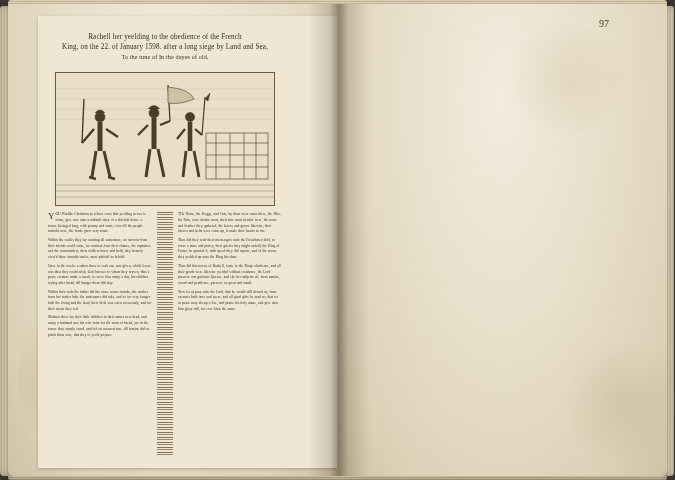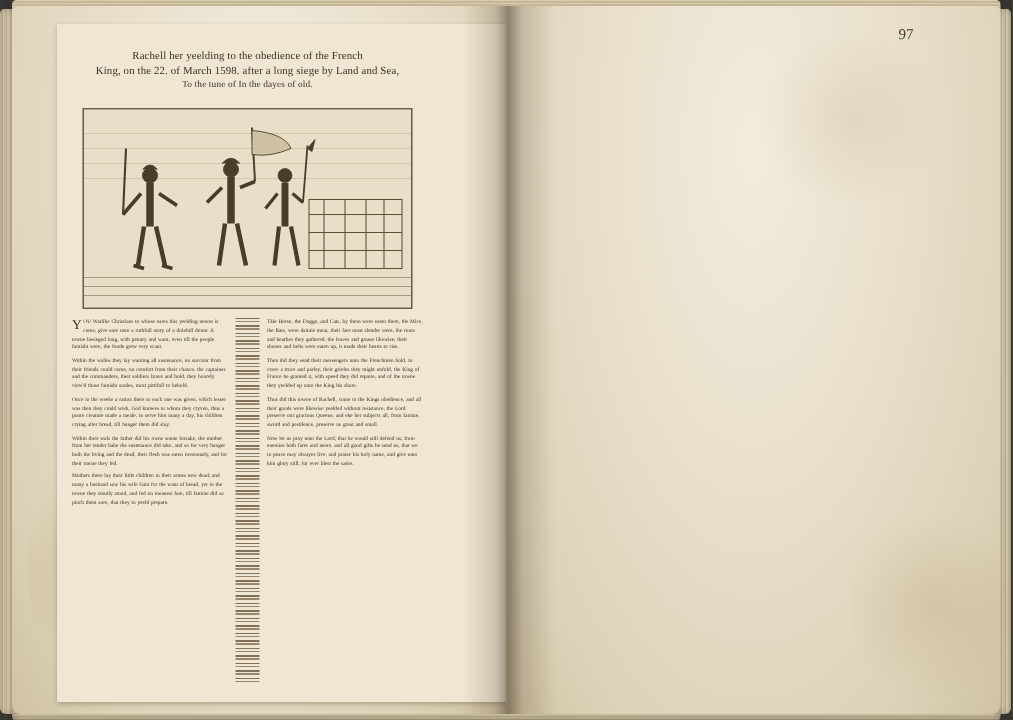--- a/index.html
+++ b/index.html
@@ -180,21 +180,21 @@
     <div class="page-block page-left">
       <div class="stain" style="left:40px;top:30px;width:120px;height:90px;background:radial-gradient(circle,rgba(160,130,80,.15),rgba(160,130,80,0) 70%);"></div>
       <div class="stain" style="left:10px;top:300px;width:90px;height:150px;background:radial-gradient(circle,rgba(150,120,70,.18),rgba(150,120,70,0) 70%);"></div>
 
       <div class="folio" style="left:62px;top:16px;">96</div>
 
       <div class="leaf leaf-left">
 
         <div style="position:absolute;left:0;top:16px;width:254px;">
           <div class="head-title big">Rachell her yeelding to the obedience of the French</div>
-          <div class="head-title">King, on the 22. of March 1598. after a long siege by Land and Sea,</div>
+          <div class="head-title">King, on the 22. of January 1598. after a long siege by Land and Sea,</div>
           <div class="head-title" style="font-size:6.2px;">To the tune of In the dayes of old.</div>
         </div>
 
         <div class="cut" style="left:17px;top:56px;width:218px;height:132px;">
           <svg width="218" height="132" viewBox="0 0 218 132">
             <rect width="218" height="132" fill="#e9dfc8"></rect>
 
             <g stroke="#7d6b50" stroke-width="0.4" opacity="0.35">
               <path d="M0 16 H218 M0 26 H218 M0 36 H218 M0 46 H218"></path>
             </g>

